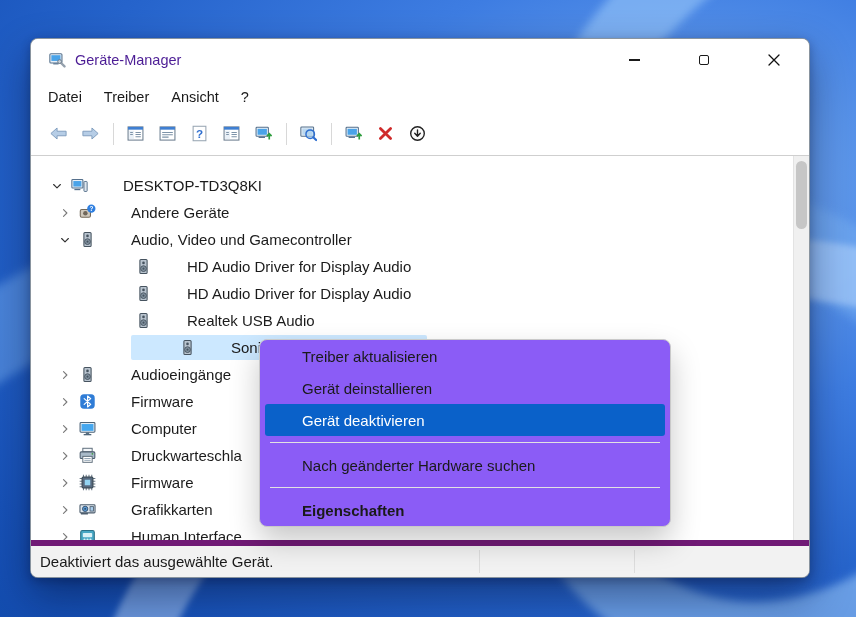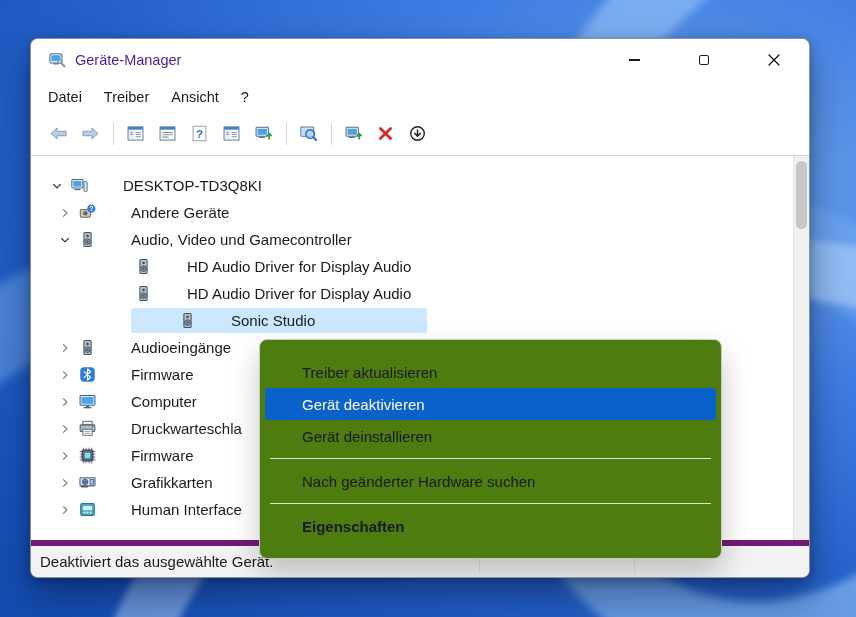--- a/index.html
+++ b/index.html
@@ -48,22 +48,22 @@
   .chev.none { visibility:hidden; }
   .rowc { display:flex; align-items:center; height:25px; padding:0 4px; border-radius:2px;gap:28px; }
   .ticon { width:17px; height:17px; flex:0 0 17px; margin-right:7px; display:inline-flex; }
   .ticon svg { width:17px; height:17px; }
   .trow.selected .rowc { background:var(--tree-selection,#cce8ff); padding-right:112px;padding-left:48px; }
 
   .scroll { position:absolute; top:0; right:0; bottom:0; width:16px; background:#f0f0f0; border-left:1px solid #e3e3e3; }
   .thumb { position:absolute; top:5px; left:2px; width:11px; height:68px; background:#c6c6c6; border-radius:6px; }
 
   
-  .ctxmenu { position:absolute; left:228px; top:300px; width:463px; background:#4d7c0f;
-    border:1px solid #c9c9c9; border-radius:8px; padding:16px 0; z-index:20;
+  .ctxmenu { position:absolute; left:228px; top:300px; width:412px; background:#8b5cf6;
+    border:1px solid #c9c9c9; border-radius:8px; padding:0 0; z-index:20;
     box-shadow:0 14px 30px rgba(0,0,0,.22); }
   .citem { height:32px; display:flex; align-items:center; margin:0 5px; padding-left:37px;
     font-size:15px; color:#1a1a1a; border-radius:3px; }
   .citem.hl { background:var(--menu-highlight,#0a61c9); color:#fff; }
   .citem.bold { font-weight:bold; }
   .csep { height:1px; background:#e2e2e2; margin:6px 10px; }
 
   
   .statusbar { position:absolute; left:0; right:0; bottom:0; height:37px; background:#f2f2f2;
     border-top:6px solid #701a75; display:flex; align-items:center; padding-left:9px;
@@ -359,20 +359,35 @@
         <div class="rowc">
             <span class="ticon">
               <svg viewBox="0 0 16 16">
                 <use href="#i-speaker"></use>
               </svg>
             </span>
             <span>HD Audio Driver for Display Audio</span>
           </div>
       </div>
 
+      <div class="trow lvl2">
+        <span class="chev none">
+            <svg viewBox="0 0 16 16">
+              <use href="#i-chev"></use>
+            </svg>
+          </span>
+        <div class="rowc">
+            <span class="ticon">
+              <svg viewBox="0 0 16 16">
+                <use href="#i-speaker"></use>
+              </svg>
+            </span>
+            <span>Realtek USB Audio</span>
+          </div>
+      </div>
 
       <div class="trow lvl2 selected">
         <span class="chev none">
             <svg viewBox="0 0 16 16">
               <use href="#i-chev"></use>
             </svg>
           </span>
         <div class="rowc">
             <span class="ticon">
               <svg viewBox="0 0 16 16">
@@ -497,22 +512,22 @@
 
     </div>
 
     <div class="scroll">
       <div class="thumb"></div>
     </div>
   </div>
 
   <div class="ctxmenu">
     <div class="citem">Treiber aktualisieren</div>
+    <div class="citem">Gerät deinstallieren</div>
     <div class="citem hl">Gerät deaktivieren</div>
-    <div class="citem">Gerät deinstallieren</div>
     <div class="csep"></div>
     <div class="citem">Nach geänderter Hardware suchen</div>
     <div class="csep"></div>
     <div class="citem bold">Eigenschaften</div>
   </div>
 
   <div class="statusbar">
     <span>Deaktiviert das ausgewählte Gerät.</span>
     <div class="sdiv" style="left:448px"></div>
     <div class="sdiv" style="left:603px"></div>

